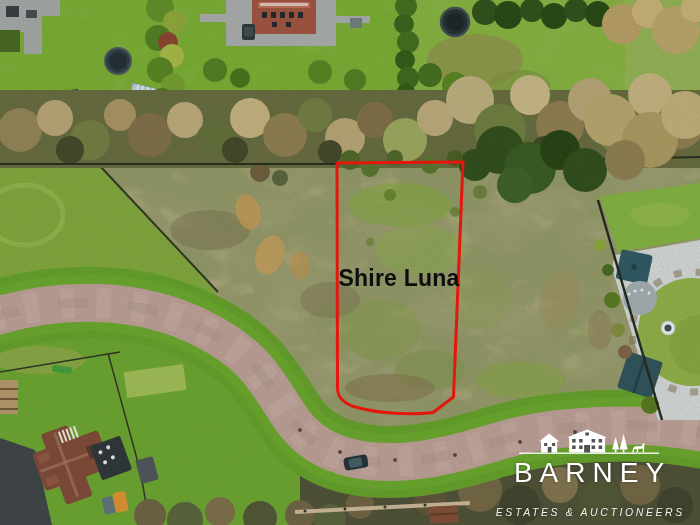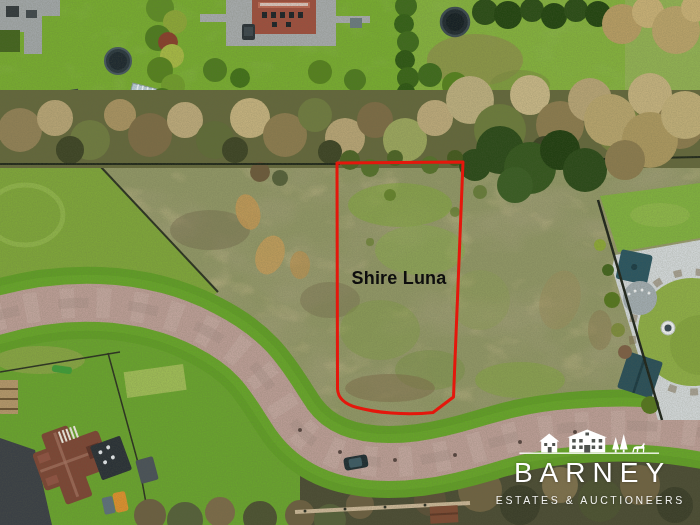--- a/index.html
+++ b/index.html
@@ -3,34 +3,34 @@
 <meta charset="utf-8">
 <style>
   html,body{margin:0;padding:0;background:#000;}
   #stage{
     position:relative;width:700px;height:525px;overflow:hidden;
     font-family:"Liberation Sans",sans-serif;background:#8e9464;
   }
   #scene{position:absolute;left:0;top:0;}
   .parcel-label{
     position:absolute;left:399px;top:278px;transform:translate(-50%,-50%);
-    font-size:18px;font-weight:700;color:#0d0d0d;letter-spacing:.2px;white-space:nowrap;
+    font-size:23px;font-weight:700;color:#0d0d0d;letter-spacing:.2px;white-space:nowrap;
   }
   .logo{
     position:absolute;left:589px;top:428px;transform:translateX(-50%);
     display:flex;flex-direction:column;align-items:center;color:#fff;
     text-shadow:0 0 3px rgba(0,0,0,.35);
   }
   .logo .brand{
     font-size:28px;font-weight:400;letter-spacing:7px;padding-left:7px;
     margin-top:2px;line-height:1;white-space:nowrap;
   }
   .logo .tagline{
     font-size:10.5px;font-weight:400;letter-spacing:2.6px;padding-left:2.6px;
-    margin-top:8px;line-height:1;white-space:nowrap;color:rgba(255,255,255,.93);
+    margin-top:20px;line-height:1;white-space:nowrap;color:rgba(255,255,255,.93);font-style:italic;
   }
 </style>
 </head>
 <body>
 
 <div id="stage">
 
 <svg id="scene" width="700" height="525" viewBox="0 0 700 525" aria-hidden="true">
   <defs>
     <filter id="blotB" x="-5%" y="-5%" width="110%" height="110%">

